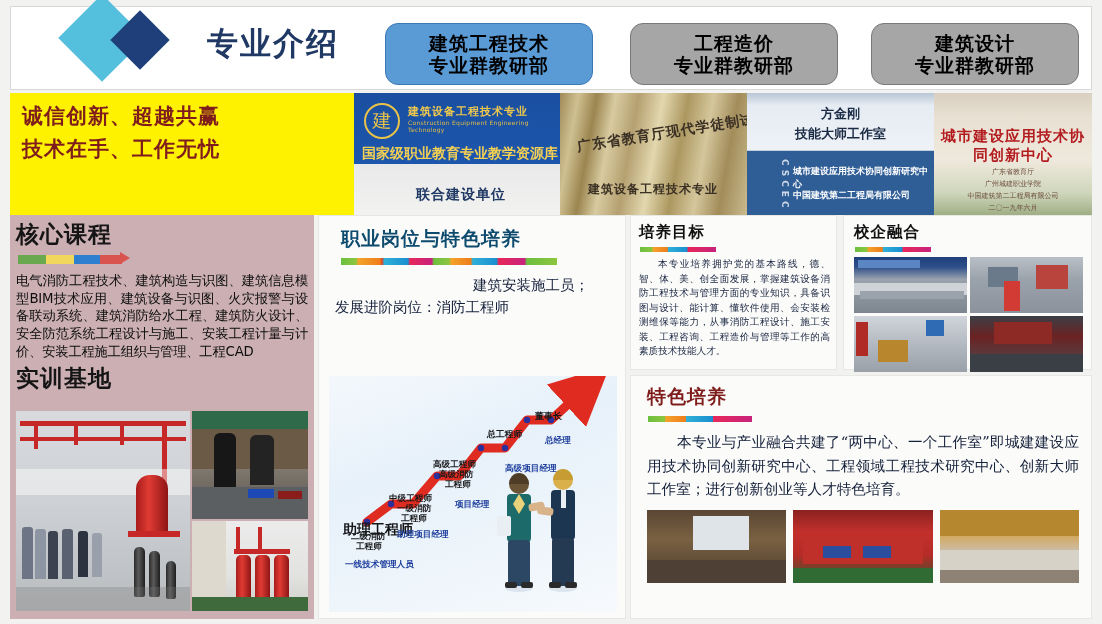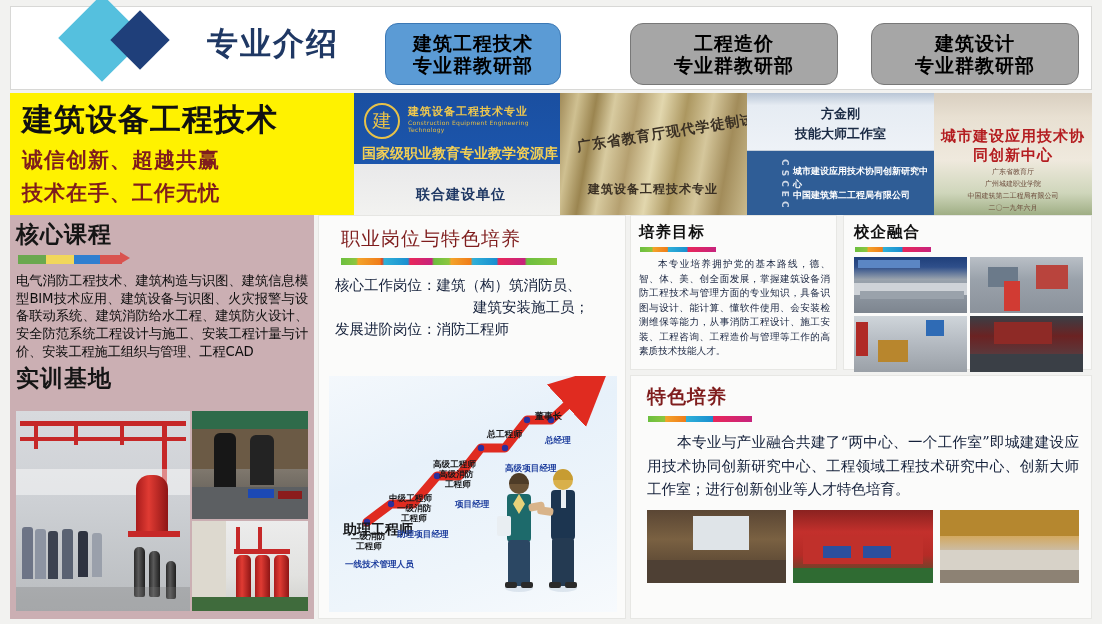--- a/index.html
+++ b/index.html
@@ -32,21 +32,21 @@
   }
   .tab {
     position: absolute; top: 16px; height: 62px; border-radius: 13px;
     border: 1px solid #6E6E6E;
     display: flex; flex-direction: column; align-items: center; justify-content: center;
     line-height: 1.18; color: #000; font-weight: bold; font-size: 19px;
     font-family: "DejaVu Sans", sans-serif; letter-spacing: 1px;
   }
   .tab.active { background: #5B9BD5; border-color: #3b78b5; }
   .tab.idle   { background: #A6A6A6; border-color: #787878; }
-  .tab-1 { left: 374px; width: 176px; }
+  .tab-1 { left: 374px; width: 208px; }
   .tab-2 { left: 619px; width: 208px; }
   .tab-3 { left: 860px; width: 208px; }
 
   
   .banner { position: absolute; left: 10px; top: 93px; width: 1082px; height: 122px;
             display: flex; overflow: hidden; }
   .bn-yellow {
     width: 344px; background: #FFF200; position: relative;
     padding: 4px 0 0 12px;
   }
@@ -120,21 +120,21 @@
   
   .pipe { position:absolute; background:#c62828; }
   .cyl  { position:absolute; background:linear-gradient(90deg,#a81c1c,#e03b33 40%,#8e1515); border-radius:5px 5px 2px 2px; }
   .person { position:absolute; border-radius:3px 3px 0 0; }
 
   
   .panel-mid {
     position: absolute; left: 308px; top: 0px; width: 308px; height: 404px;
     background: #fbfbfa; border: 1px solid #e6e6e3;
   }
-  .mid-head { font-size: 19px; font-weight: normal; color: #7f1d1d; margin: 10px 0 4px 22px;
+  .mid-head { font-size: 19px; font-weight: bold; color: #0c4a6e; margin: 10px 0 4px 22px;
               font-family: "DejaVu Sans", sans-serif; letter-spacing: 1px; }
   .rainbow { height: 7px; width: 216px; margin: 6px 0 10px 22px;
      background: linear-gradient(90deg,
        #6bbf3f 0%, #8cc63f 7%, #f3a32a 8%, #f07d1a 18%,
        #e0401f 19%, #2fb0d8 20%, #1a8fd0 31%,
        #e8275a 32%, #c7237d 42%, #6bbf3f 43%, #8cc63f 50%,
        #f3a32a 51%, #f07d1a 60%, #2fb0d8 61%, #1a8fd0 72%,
        #e8275a 73%, #c7237d 85%, #6bbf3f 86%, #8cc63f 100%); }
   .mid-body { margin: 0 10px 0 16px; font-size: 14.5px; line-height: 1.5; color: #14203a;
               font-family: "DejaVu Serif", serif; }
@@ -209,21 +209,20 @@
     </div>
     <div class="tab tab-3 idle">
       <span>建筑设计</span>
       <span>专业群教研部</span>
     </div>
   </div>
 
   <div class="banner">
 
     <div class="bn-yellow">
-      <div class="bn-t1">建筑设备工程技术</div>
       <div class="bn-t2">诚信创新、超越共赢</div>
       <div class="bn-t3">技术在手、工作无忧</div>
     </div>
 
     <div class="bn-blue">
       <div class="blue-emb">建</div>
       <div class="blue-l1">建筑设备工程技术专业</div>
       <div class="blue-l2">Construction Equipment Engineering Technology</div>
       <div class="blue-l3">国家级职业教育专业教学资源库</div>
       <div class="blue-l4">联合建设单位</div>
@@ -310,21 +309,20 @@
             <span class="deco" style="left:0;top:76px;width:116px;height:14px;background:#3f6b3c;"></span>
           </div>
         </div>
       </div>
     </div>
 
     <div class="panel-mid">
       <div class="mid-head">职业岗位与特色培养</div>
       <div class="rainbow"></div>
       <div class="mid-body">
-        <span>核心工作岗位：建筑（构）筑消防员、</span>
         <span class="indent">建筑安装施工员；</span>
         <span>发展进阶岗位：消防工程师</span>
       </div>
 
       <div class="ladder">
         <svg width="288" height="236" viewBox="0 0 288 236">
           <defs>
             <marker id="ah" markerWidth="7" markerHeight="7" refX="1.6" refY="3.2" orient="auto">
               <path d="M0,0 L6.6,3.2 L0,6.4 z" fill="#E02B20"></path>
             </marker>

